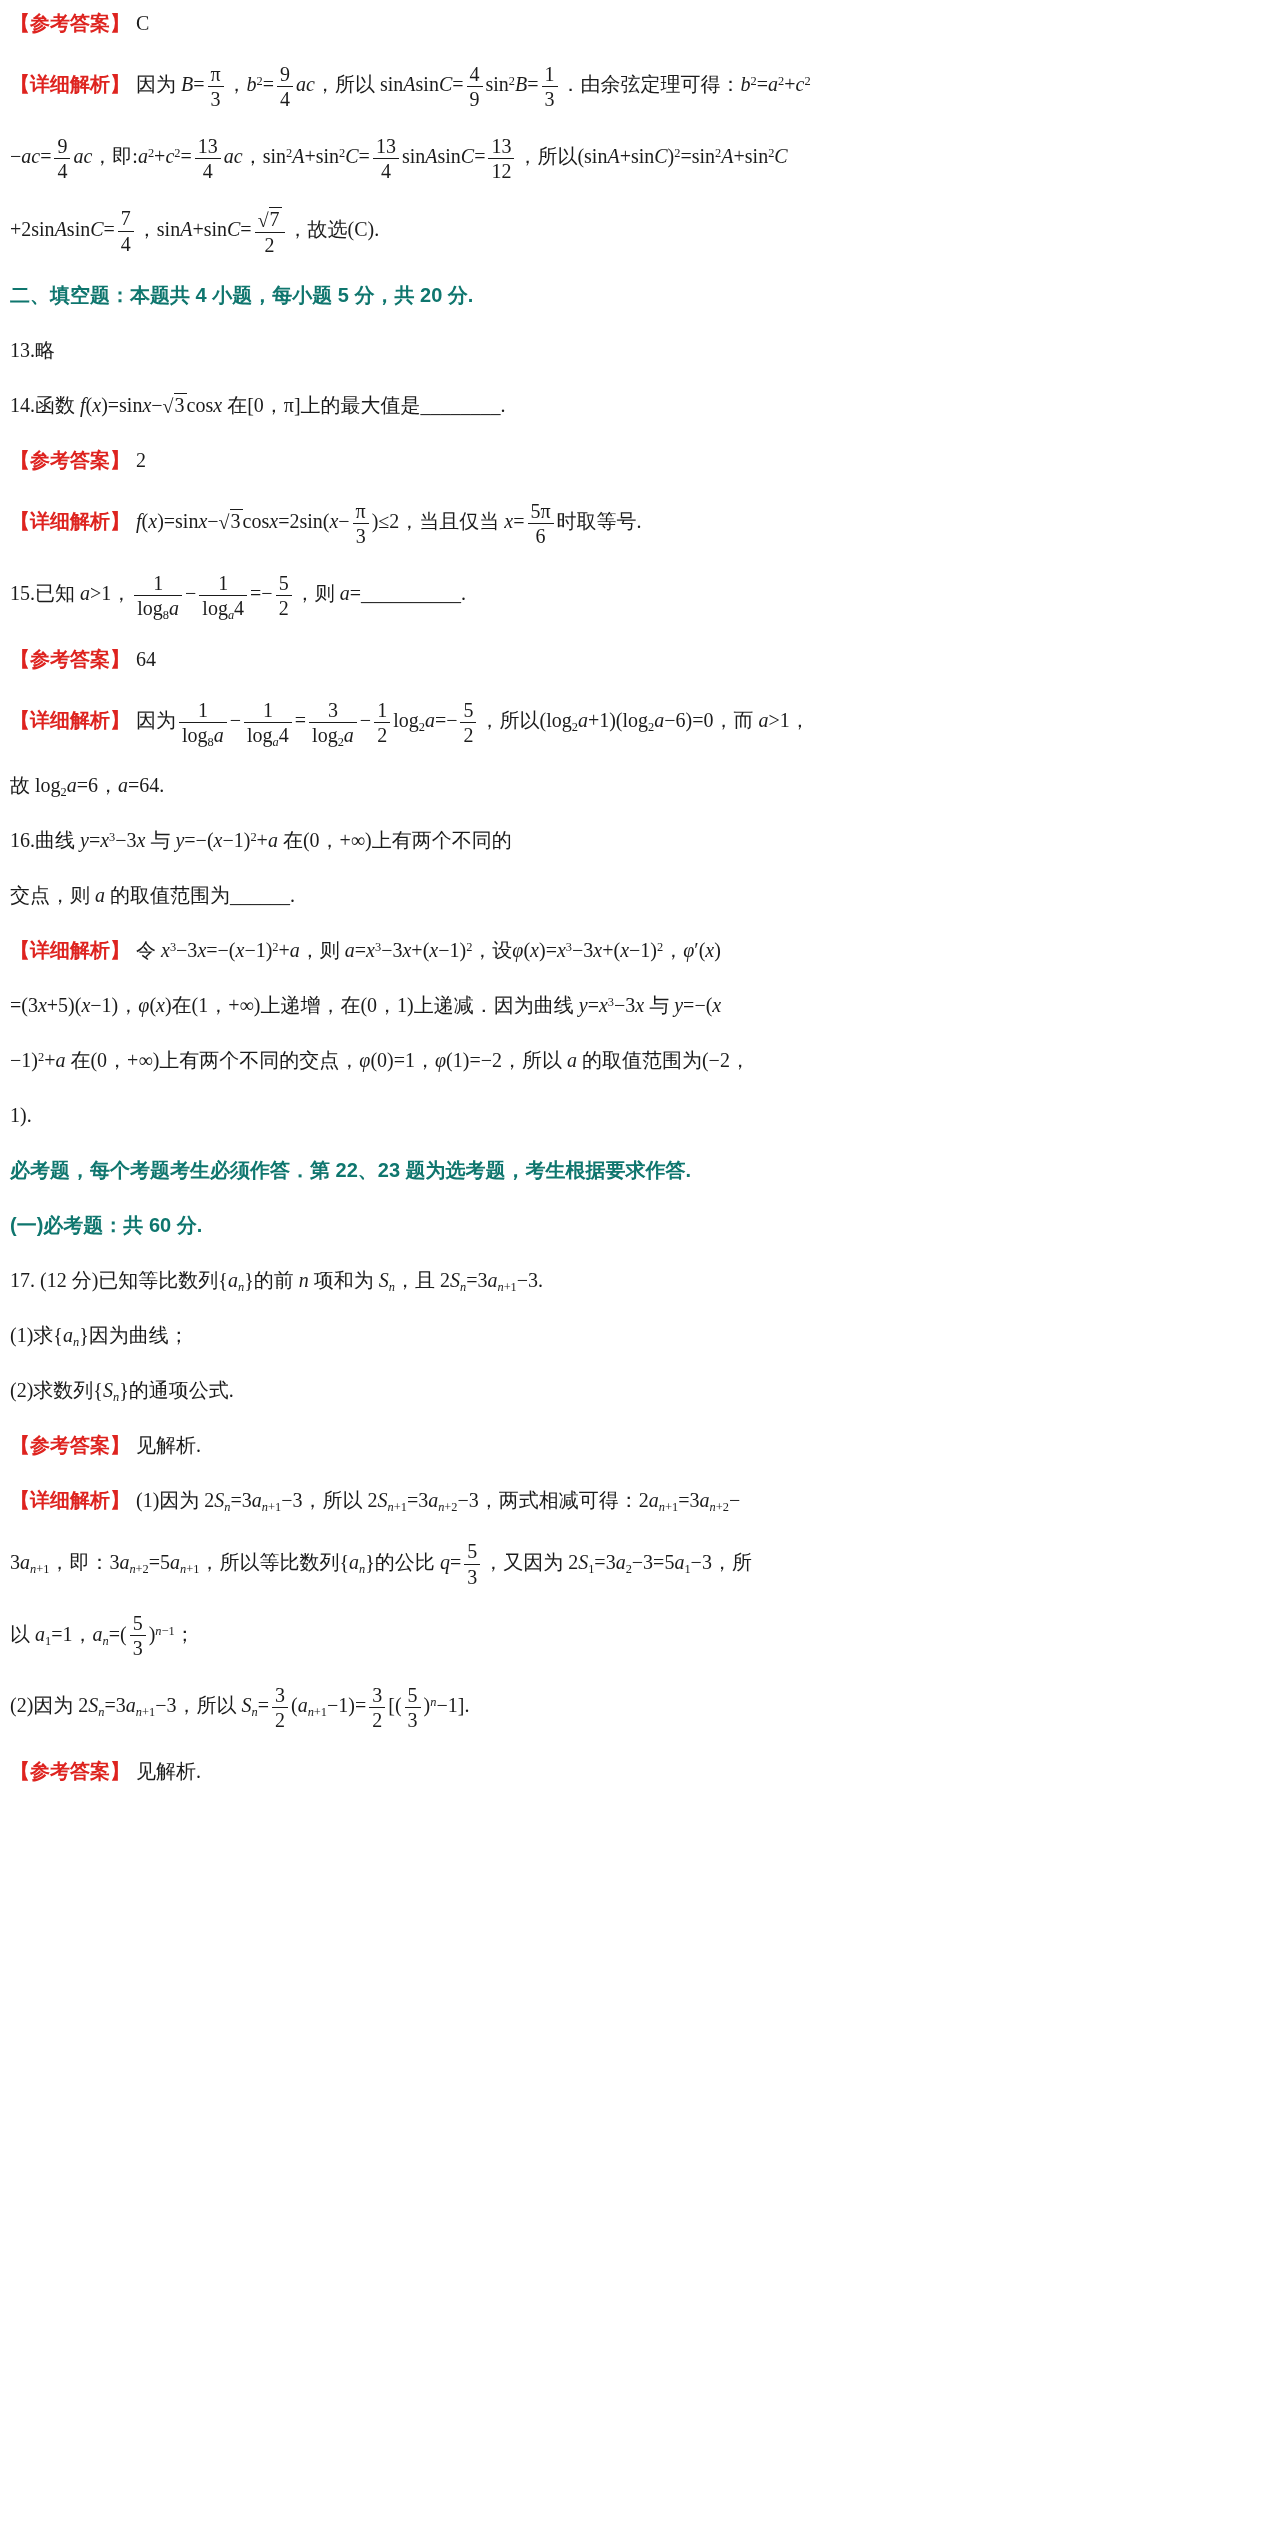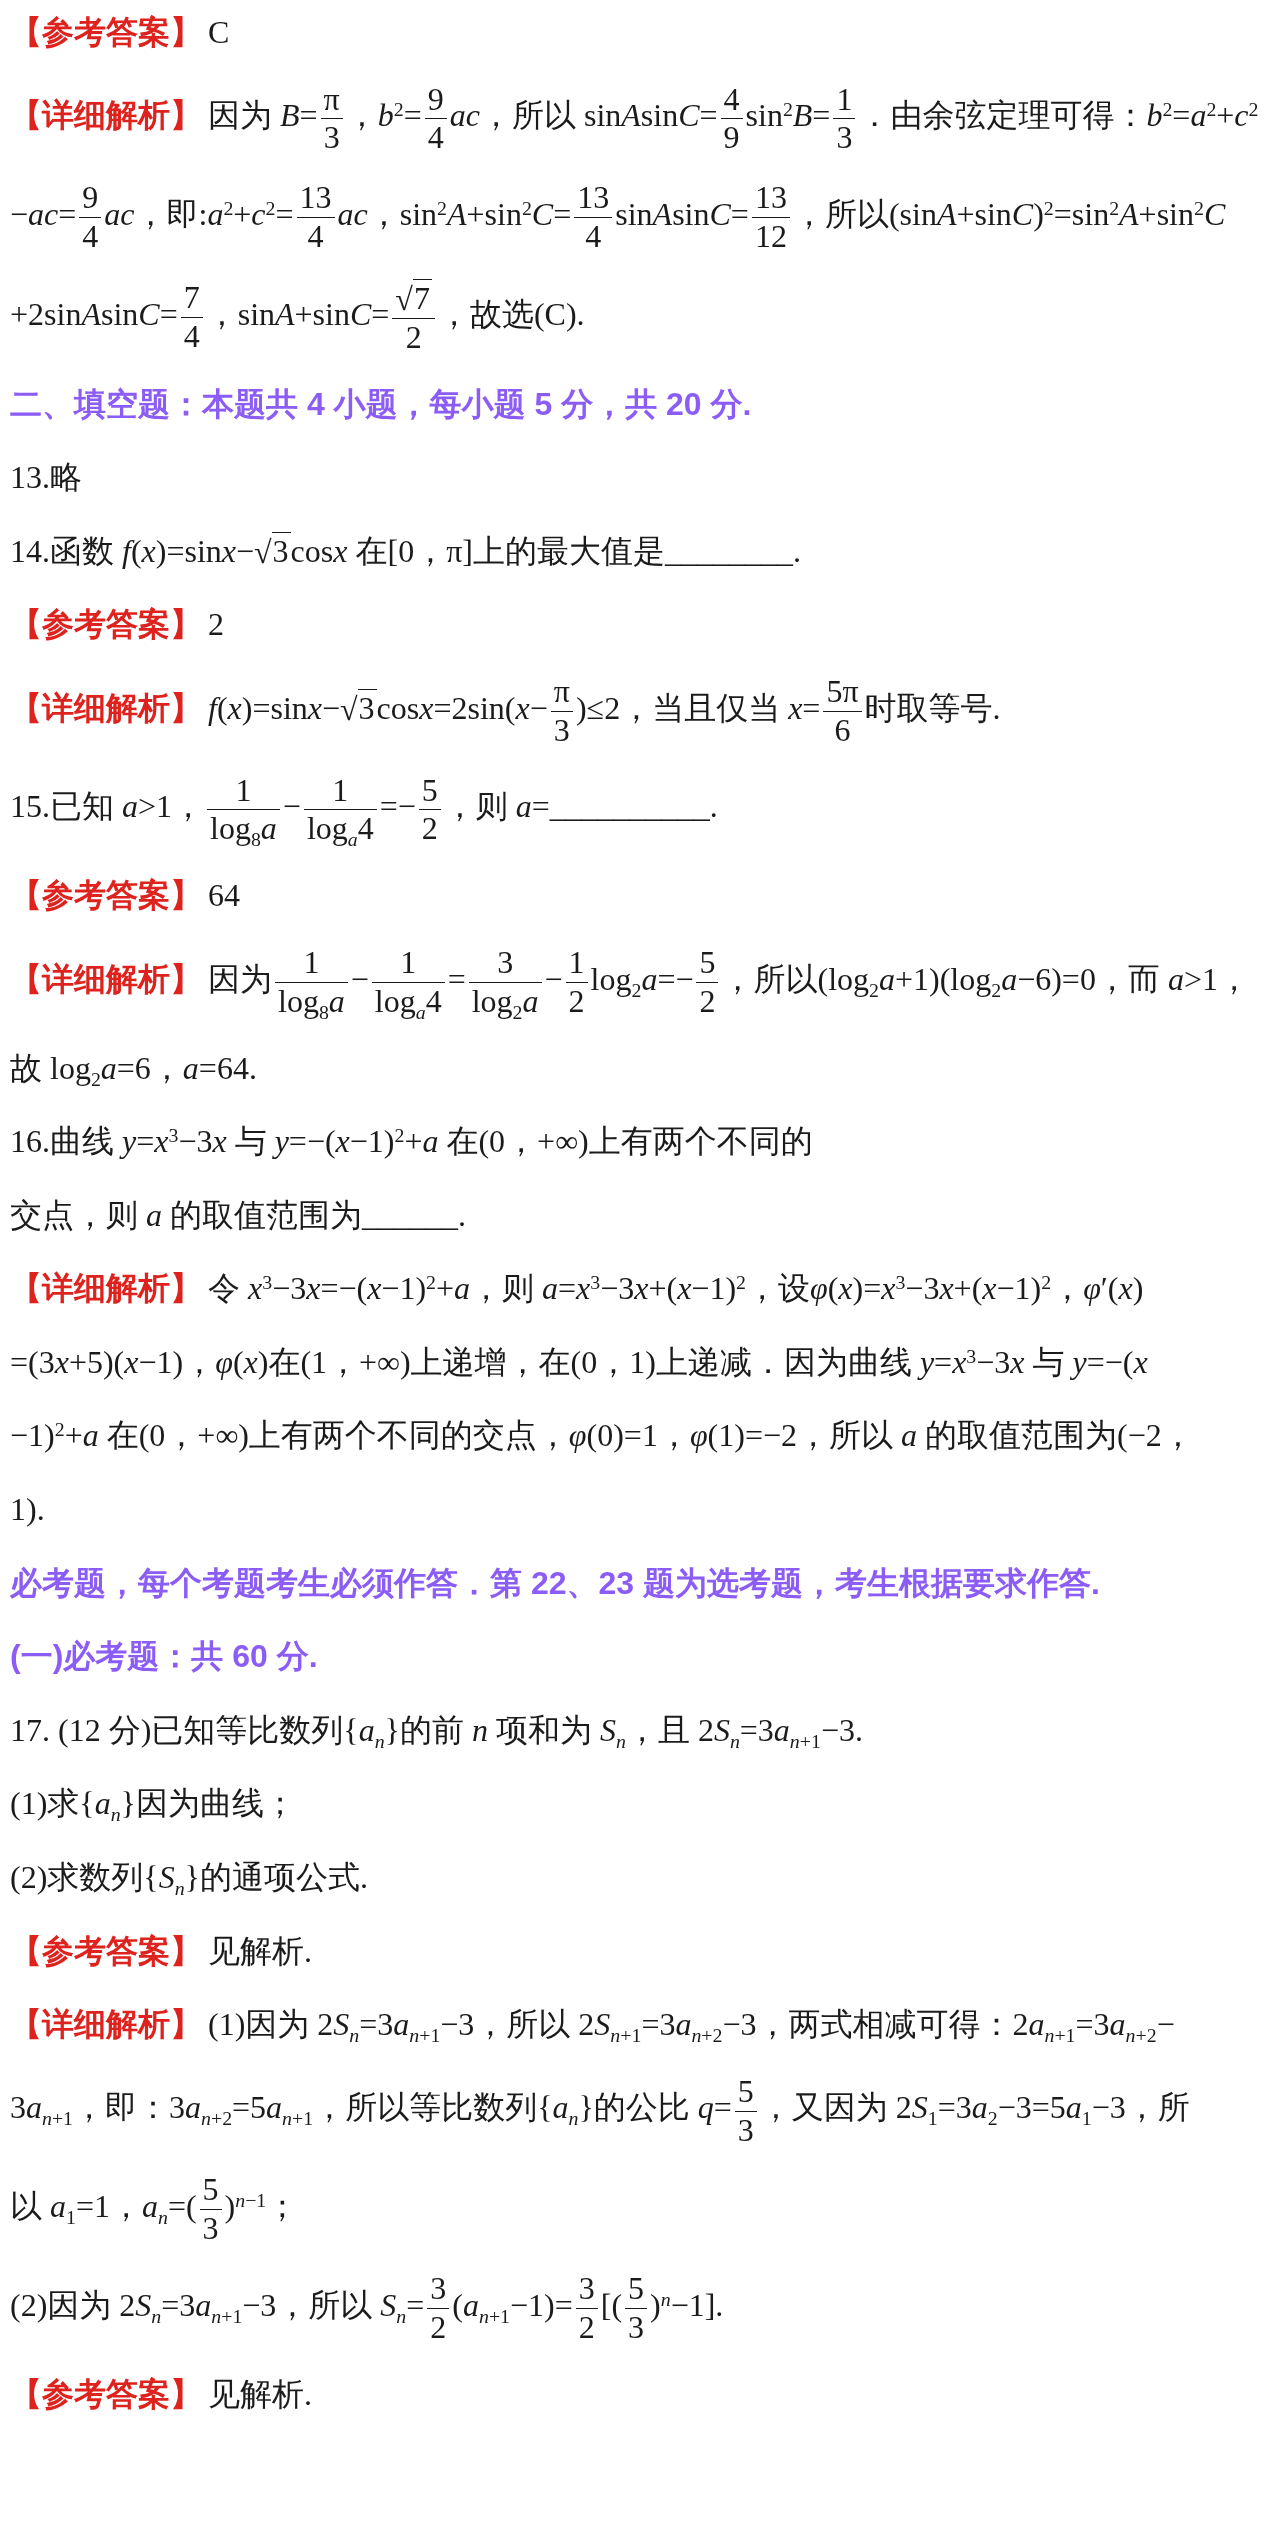--- a/index.html
+++ b/index.html
@@ -7,32 +7,32 @@
     padding: 0;
     background: #ffffff;
   }
   .page {
     width: 1280px;
     min-height: 2534px;
     box-sizing: border-box;
     padding: 8px 12px 40px 10px;
     background: #ffffff;
     font-family: "Liberation Serif", "DejaVu Serif", serif;
-    font-size: 32px;
+    font-size: 20px;
     color: #1b1b1b;
   }
   p.block {
     margin: 0 0 24px 0;
     line-height: 1.55;
     word-break: break-all;
   }
   p.heading {
     font-family: "Liberation Sans", "DejaVu Sans", sans-serif;
     font-weight: 700;
-    color: #8b5cf6;
+    color: #0f766e;
   }
   .red-label {
     color: #de231f;
     font-weight: 700;
     font-family: "Liberation Sans", "DejaVu Sans", sans-serif;
     margin-right: 6px;
   }
   .v { font-style: italic; }
   .frac {
     display: inline-flex;

